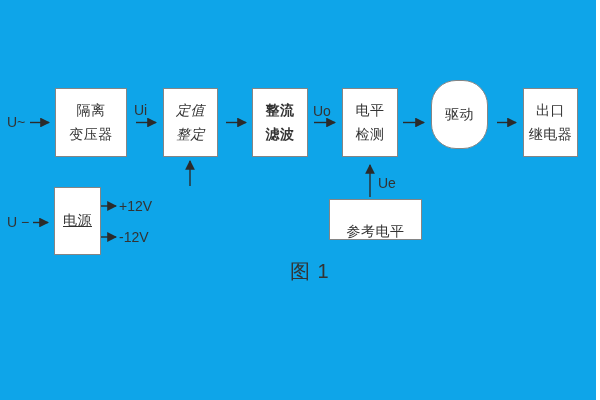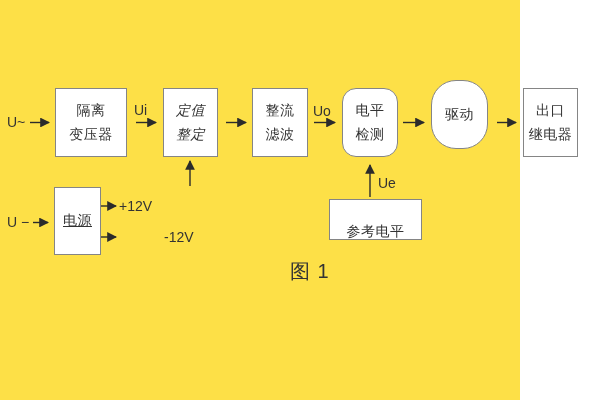--- a/index.html
+++ b/index.html
@@ -6,23 +6,23 @@
     margin: 0;
     padding: 0;
     background: #ffffff;
     width: 600px;
     height: 400px;
     overflow: hidden;
     font-family: "Liberation Sans", sans-serif;
   }
   #canvas {
     position: relative;
-    width: 520px;
+    width: 596px;
     height: 400px;
-    background: #fde047;
+    background: #0ea5e9;
     color: #333333;
   }
   #arrow-layer {
     position: absolute;
     left: 0; top: 0;
     width: 600px; height: 400px;
   }
   .box {
     position: absolute;
     box-sizing: border-box;
@@ -49,35 +49,35 @@
     position: absolute;
     left: 290px;
     top: 258px;
     font-size: 20px;
     color: #333333;
     letter-spacing: 1px;
   }
   
   #b-isolation   { left: 55px;  top: 88px;  width: 72px; height: 69px; }
   #b-setting     { left: 163px; top: 88px;  width: 55px; height: 69px; font-style: italic; }
-  #b-rectifier   { left: 252px; top: 88px;  width: 56px; height: 69px; }
-  #b-level       { left: 342px; top: 88px;  width: 56px; height: 69px; border-radius: 14px; }
+  #b-rectifier   { left: 252px; top: 88px;  width: 56px; height: 69px; font-weight: bold; }
+  #b-level       { left: 342px; top: 88px;  width: 56px; height: 69px; }
   #b-driver      { left: 431px; top: 80px;  width: 57px; height: 69px; border-radius: 25px; }
   #b-relay       { left: 523px; top: 88px;  width: 55px; height: 69px; }
   #b-power       { left: 54px;  top: 187px; width: 47px; height: 68px; text-decoration: underline; }
   #b-ratio       { left: 163px; top: 187px; width: 55px; height: 68px; }
   #b-reference   { left: 329px; top: 199px; width: 93px; height: 41px; justify-content: flex-end; }
   
   #s-uac     { left: 7px;   top: 114px; }
   #s-udc     { left: 7px;   top: 214px; }
   #s-ui      { left: 134px; top: 102px; }
   #s-uo      { left: 313px; top: 103px; }
   #s-ue      { left: 378px; top: 175px; }
   #s-plus12  { left: 119px; top: 198px; }
-  #s-minus12 { left: 119px; top: 229px; margin-left: 45px; }
+  #s-minus12 { left: 119px; top: 229px; }
 </style>
 </head>
 <body>
 
 <div id="canvas">
 
   <svg id="arrow-layer" viewBox="0 0 600 400" xmlns="http://www.w3.org/2000/svg">
     <defs>
       <marker id="ah" viewBox="0 0 10 10" refX="9" refY="5" markerWidth="7" markerHeight="7" orient="auto-start-reverse">
         <path d="M0,0 L10,5 L0,10 z" fill="#2b2b2b"></path>

